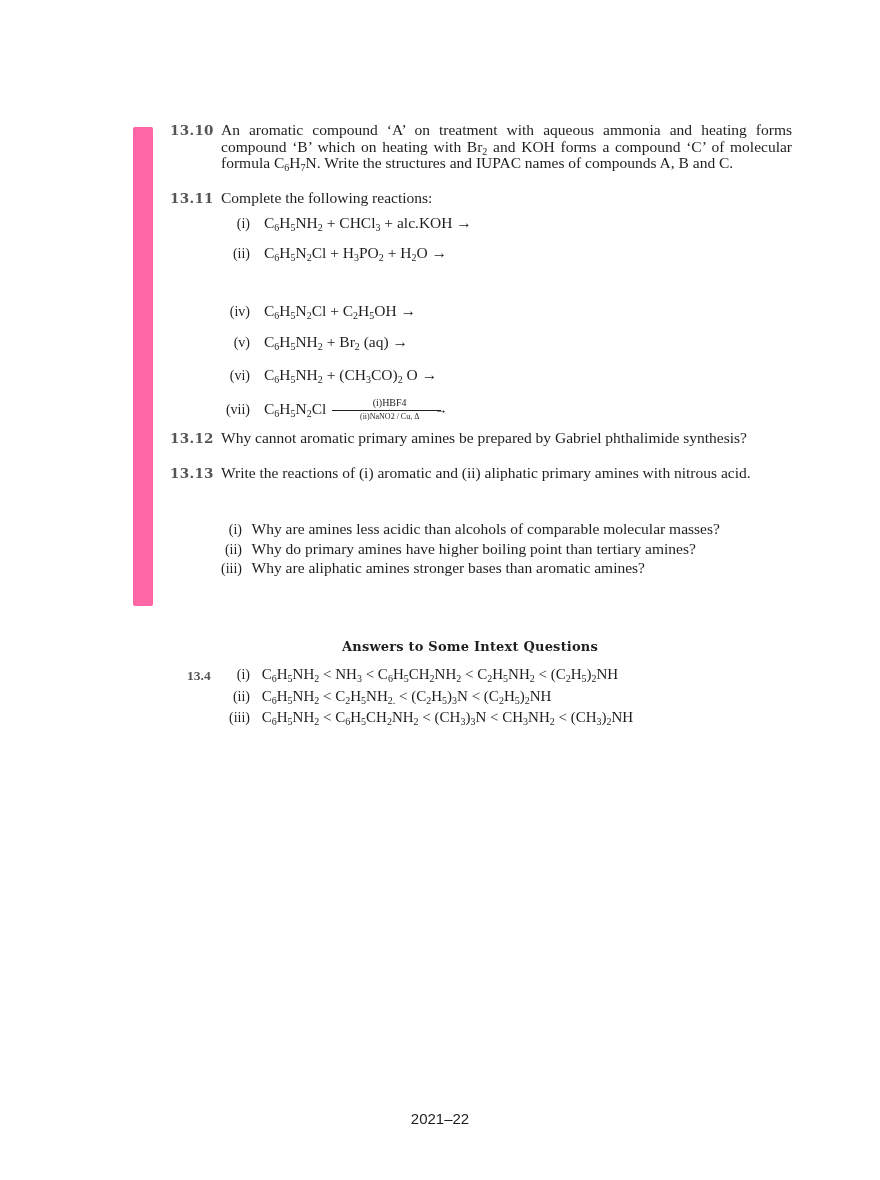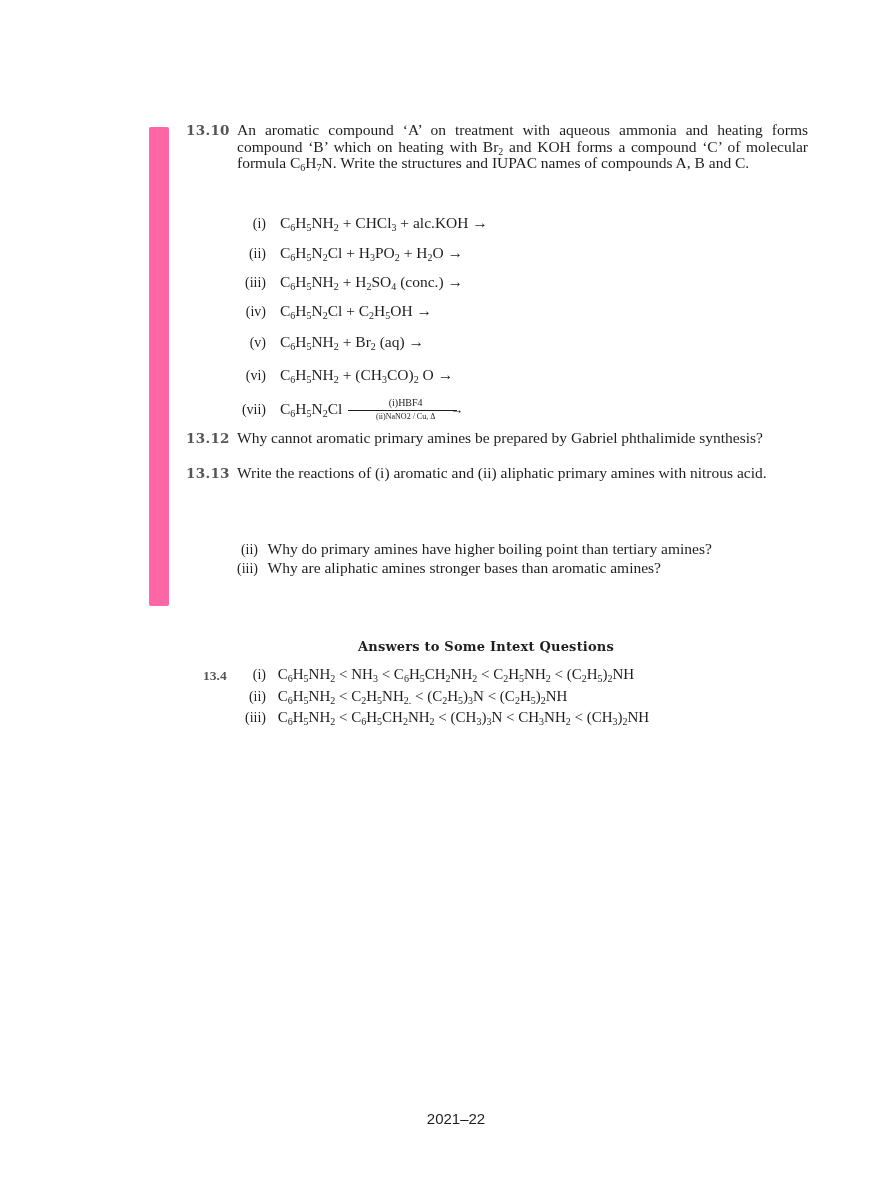--- a/index.html
+++ b/index.html
@@ -1,18 +1,18 @@
 <!DOCTYPE html>
 <html><head>
 <meta charset="utf-8">
 <style>
   html, body { margin: 0; padding: 0; background: #ffffff; }
   body { width: 880px; height: 1180px; position: relative; overflow: hidden;
          font-family: "DejaVu Serif", "Liberation Serif", serif; color: #1e1e1e; }
-  .page { position: absolute; left: 16px; top: 0; width: 718px; height: 1180px; }
+  .page { position: absolute; left: 0; top: 0; width: 718px; height: 1180px; }
   .pink-bar { position: absolute; left: 133px; top: 127px; width: 20px; height: 479px;
               background: #ff66a6; border-radius: 2px; }
   .qblock { position: absolute; left: 170px; width: 622px; }
   .qnum { position: absolute; left: 0; top: 0; font-family: "DejaVu Serif", serif;
           font-weight: bold; color: #555555; font-size: 13.5px; letter-spacing: 0.3px; }
   .qtext { margin-left: 51px; font-family: "Liberation Serif", serif; font-size: 15.5px;
            line-height: 16.5px; text-align: justify; text-align-last: left; }
   .rx { position: absolute; font-family: "Liberation Serif", serif; font-size: 15.5px; white-space: nowrap; }
   .rx .lbl { display: inline-block; width: 40px; text-align: right; margin-right: 10px; font-size: 14px; }
   sub { font-size: 10px; vertical-align: -3px; line-height: 0; }
@@ -39,32 +39,32 @@
 
   <div class="pink-bar"></div>
 
   <div class="qblock" style="top:122px;">
     <span class="qnum">13.10</span>
     <div class="qtext">
       <span>An aromatic compound ‘A’ on treatment with aqueous ammonia and heating forms compound ‘B’ which on heating with Br<sub>2</sub> and KOH forms a compound ‘C’ of molecular formula C<sub>6</sub>H<sub>7</sub>N. Write the structures and IUPAC names of compounds A, B and C.</span>
     </div>
   </div>
 
+  <div class="qblock" style="top:190px;">
+    <span class="qnum">13.11</span>
+    <div class="qtext">Complete the following reactions:</div>
+  </div>
 
   <div class="rx" style="left:210px; top:214px;">
     <span class="lbl">(i)</span>
     <span>C<sub>6</sub>H<sub>5</sub>NH<sub>2</sub> + CHCl<sub>3</sub> + alc.KOH →</span>
   </div>
   <div class="rx" style="left:210px; top:244px;">
     <span class="lbl">(ii)</span>
     <span>C<sub>6</sub>H<sub>5</sub>N<sub>2</sub>Cl + H<sub>3</sub>PO<sub>2</sub> + H<sub>2</sub>O →</span>
-  </div>
-  <div class="rx" style="left:210px; top:273px;">
-    <span class="lbl">(iii)</span>
-    <span>C<sub>6</sub>H<sub>5</sub>NH<sub>2</sub> + H<sub>2</sub>SO<sub>4</sub> (conc.) →</span>
   </div>
   <div class="rx" style="left:210px; top:302px;">
     <span class="lbl">(iv)</span>
     <span>C<sub>6</sub>H<sub>5</sub>N<sub>2</sub>Cl + C<sub>2</sub>H<sub>5</sub>OH →</span>
   </div>
   <div class="rx" style="left:210px; top:333px;">
     <span class="lbl">(v)</span>
     <span>C<sub>6</sub>H<sub>5</sub>NH<sub>2</sub> + Br<sub>2</sub> (aq) →</span>
   </div>
   <div class="rx" style="left:210px; top:366px;">
@@ -86,20 +86,24 @@
     <span class="qnum">13.12</span>
     <div class="qtext">Why cannot aromatic primary amines be prepared by Gabriel phthalimide synthesis?</div>
   </div>
 
   <div class="qblock" style="top:465px;">
     <span class="qnum">13.13</span>
     <div class="qtext">Write the reactions of (i) aromatic and (ii) aliphatic primary amines with nitrous acid.</div>
   </div>
 
 
+  <div class="sublist" style="left:212px; top:520px;">
+    <span class="lbl">(i)</span>
+    <span>Why are amines less acidic than alcohols of comparable  molecular masses?</span>
+  </div>
   <div class="sublist" style="left:212px; top:540px;">
     <span class="lbl">(ii)</span>
     <span>Why do primary amines have higher boiling point than tertiary amines?</span>
   </div>
   <div class="sublist" style="left:212px; top:559px;">
     <span class="lbl">(iii)</span>
     <span>Why are aliphatic amines stronger bases than aromatic amines?</span>
   </div>
 
   <div class="ans-title">Answers to Some Intext Questions</div>

